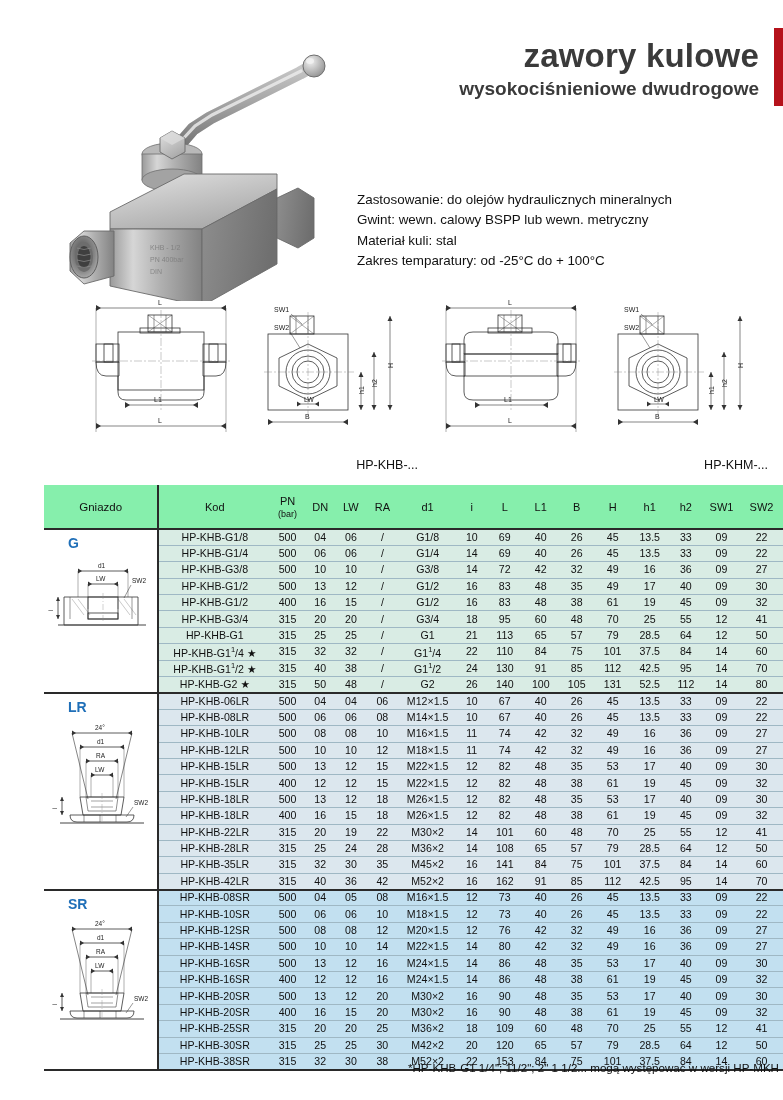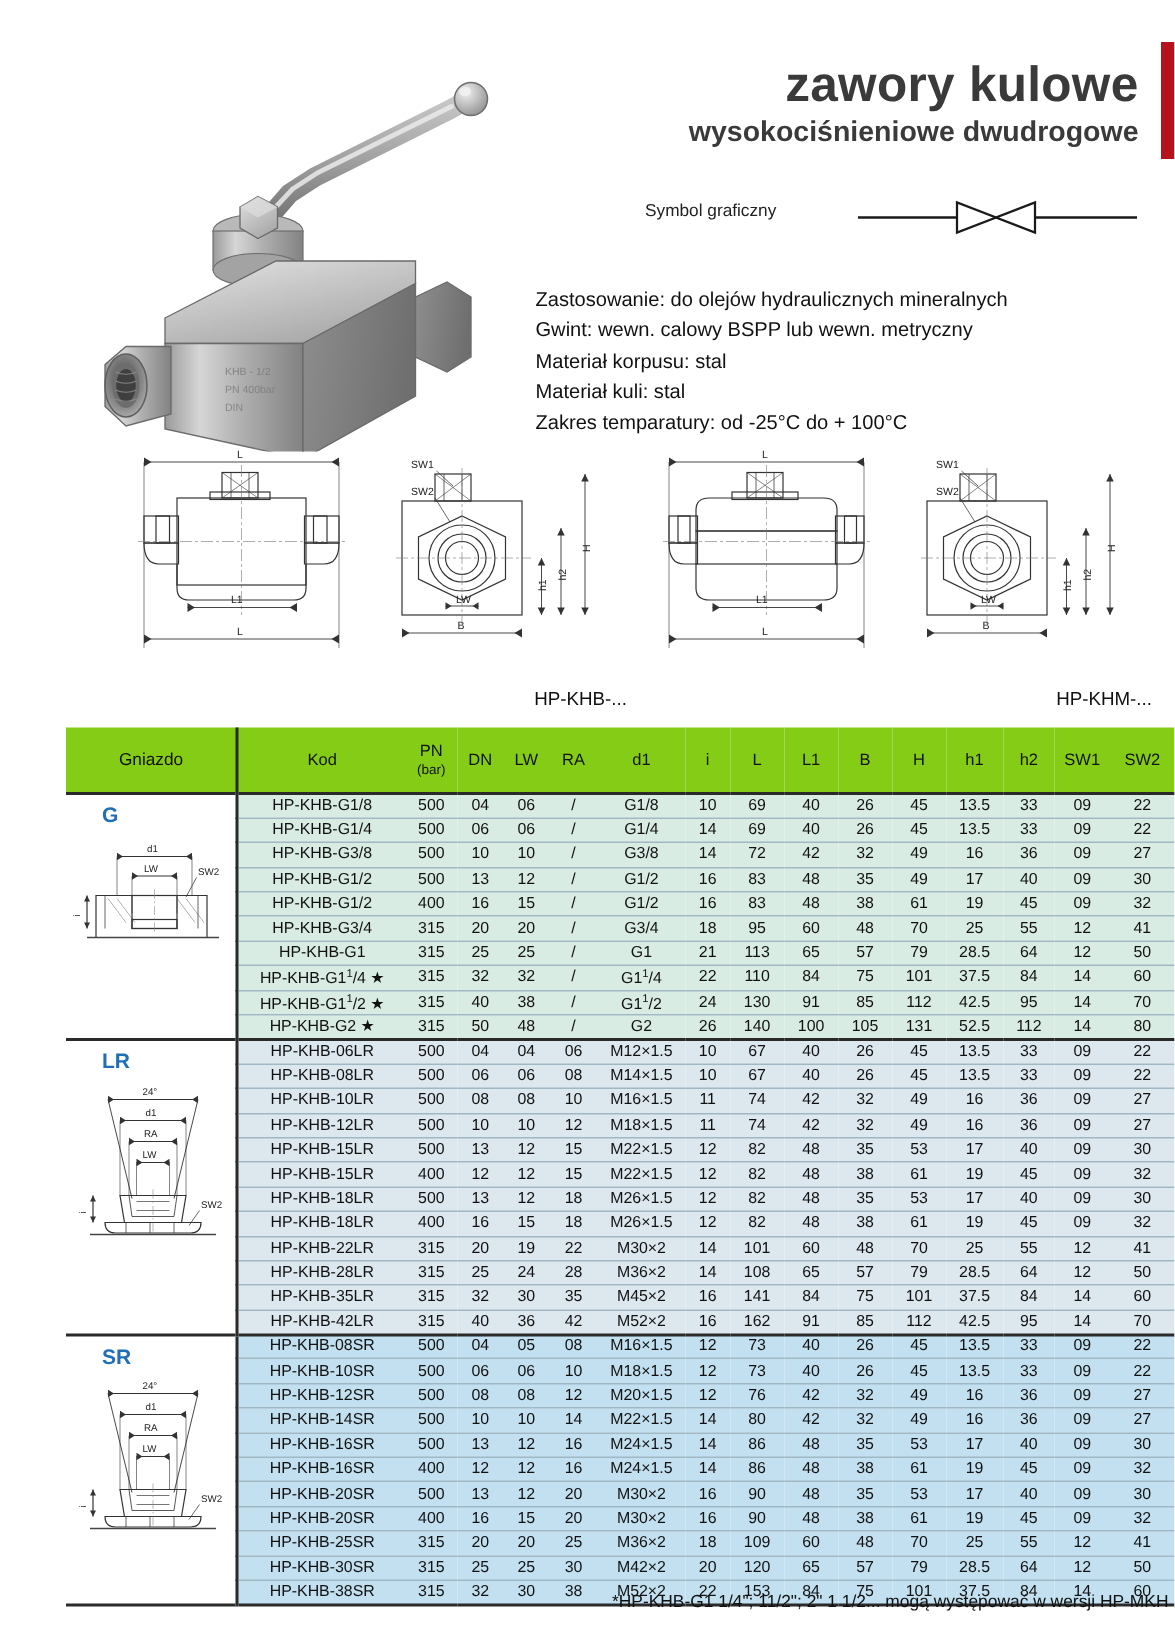--- a/index.html
+++ b/index.html
@@ -110,21 +110,21 @@
     top: 485px;
     width: 739px;
   }
   table.spec {
     border-collapse: collapse;
     width: 739px;
     font-size: 10.6px;
     color: #111;
   }
   table.spec th {
-    background: #84cc16;
+    background: #86efac;
     font-weight: normal;
     font-size: 11px;
     padding: 3px 0;
     border: none;
     height: 44px;
     vertical-align: middle;
     color: #111;
   }
   table.spec th.sock-h {
     border-right: 2.5px solid #2a2a2a;
@@ -251,36 +251,24 @@
       <text x="88" y="248" font-family="Liberation Sans, sans-serif" font-size="7" fill="#7c7c7c" opacity="0.8">DIN</text>
     </svg>
   </div>
 
   <div class="title-block">
     <div class="title-main">zawory kulowe</div>
     <div class="title-sub">wysokociśnieniowe dwudrogowe</div>
   </div>
   <div class="red-bar"></div>
 
-  <div class="symbol-row">
-    <div class="symbol-label">Symbol graficzny</div>
-    <div class="symbol-graphic">
-      <svg width="190" height="26" viewBox="0 0 190 26">
-        <line x1="2" y1="13" x2="68" y2="13" stroke="#1a1a1a" stroke-width="1.6"></line>
-        <polygon points="68,3 68,23 94,13" fill="none" stroke="#1a1a1a" stroke-width="1.5"></polygon>
-        <polygon points="120,3 120,23 94,13" fill="none" stroke="#1a1a1a" stroke-width="1.5"></polygon>
-        <line x1="120" y1="13" x2="188" y2="13" stroke="#1a1a1a" stroke-width="1.6"></line>
-      </svg>
-    </div>
-  </div>
 
   <div class="spec-list">
     <div><span class="k">Zastosowanie</span><span>: </span><span>do olejów hydraulicznych mineralnych</span></div>
     <div><span class="k">Gwint</span><span>: </span><span>wewn. calowy BSPP lub wewn. metryczny</span></div>
-    <div><span class="k">Materiał korpusu</span><span>: </span><span>stal</span></div>
     <div><span class="k">Materiał kuli</span><span>: </span><span>stal</span></div>
     <div><span class="k">Zakres temparatury</span><span>: </span><span>od -25°C do + 100°C</span></div>
   </div>
 </div>
 
 <div class="drawings">
 
   <div class="drawgroup dg-left">
     <svg width="340" height="160" viewBox="0 0 340 160">
       <g stroke="#333" fill="none" stroke-width="0.8" font-family="Liberation Sans, sans-serif" font-size="7">

